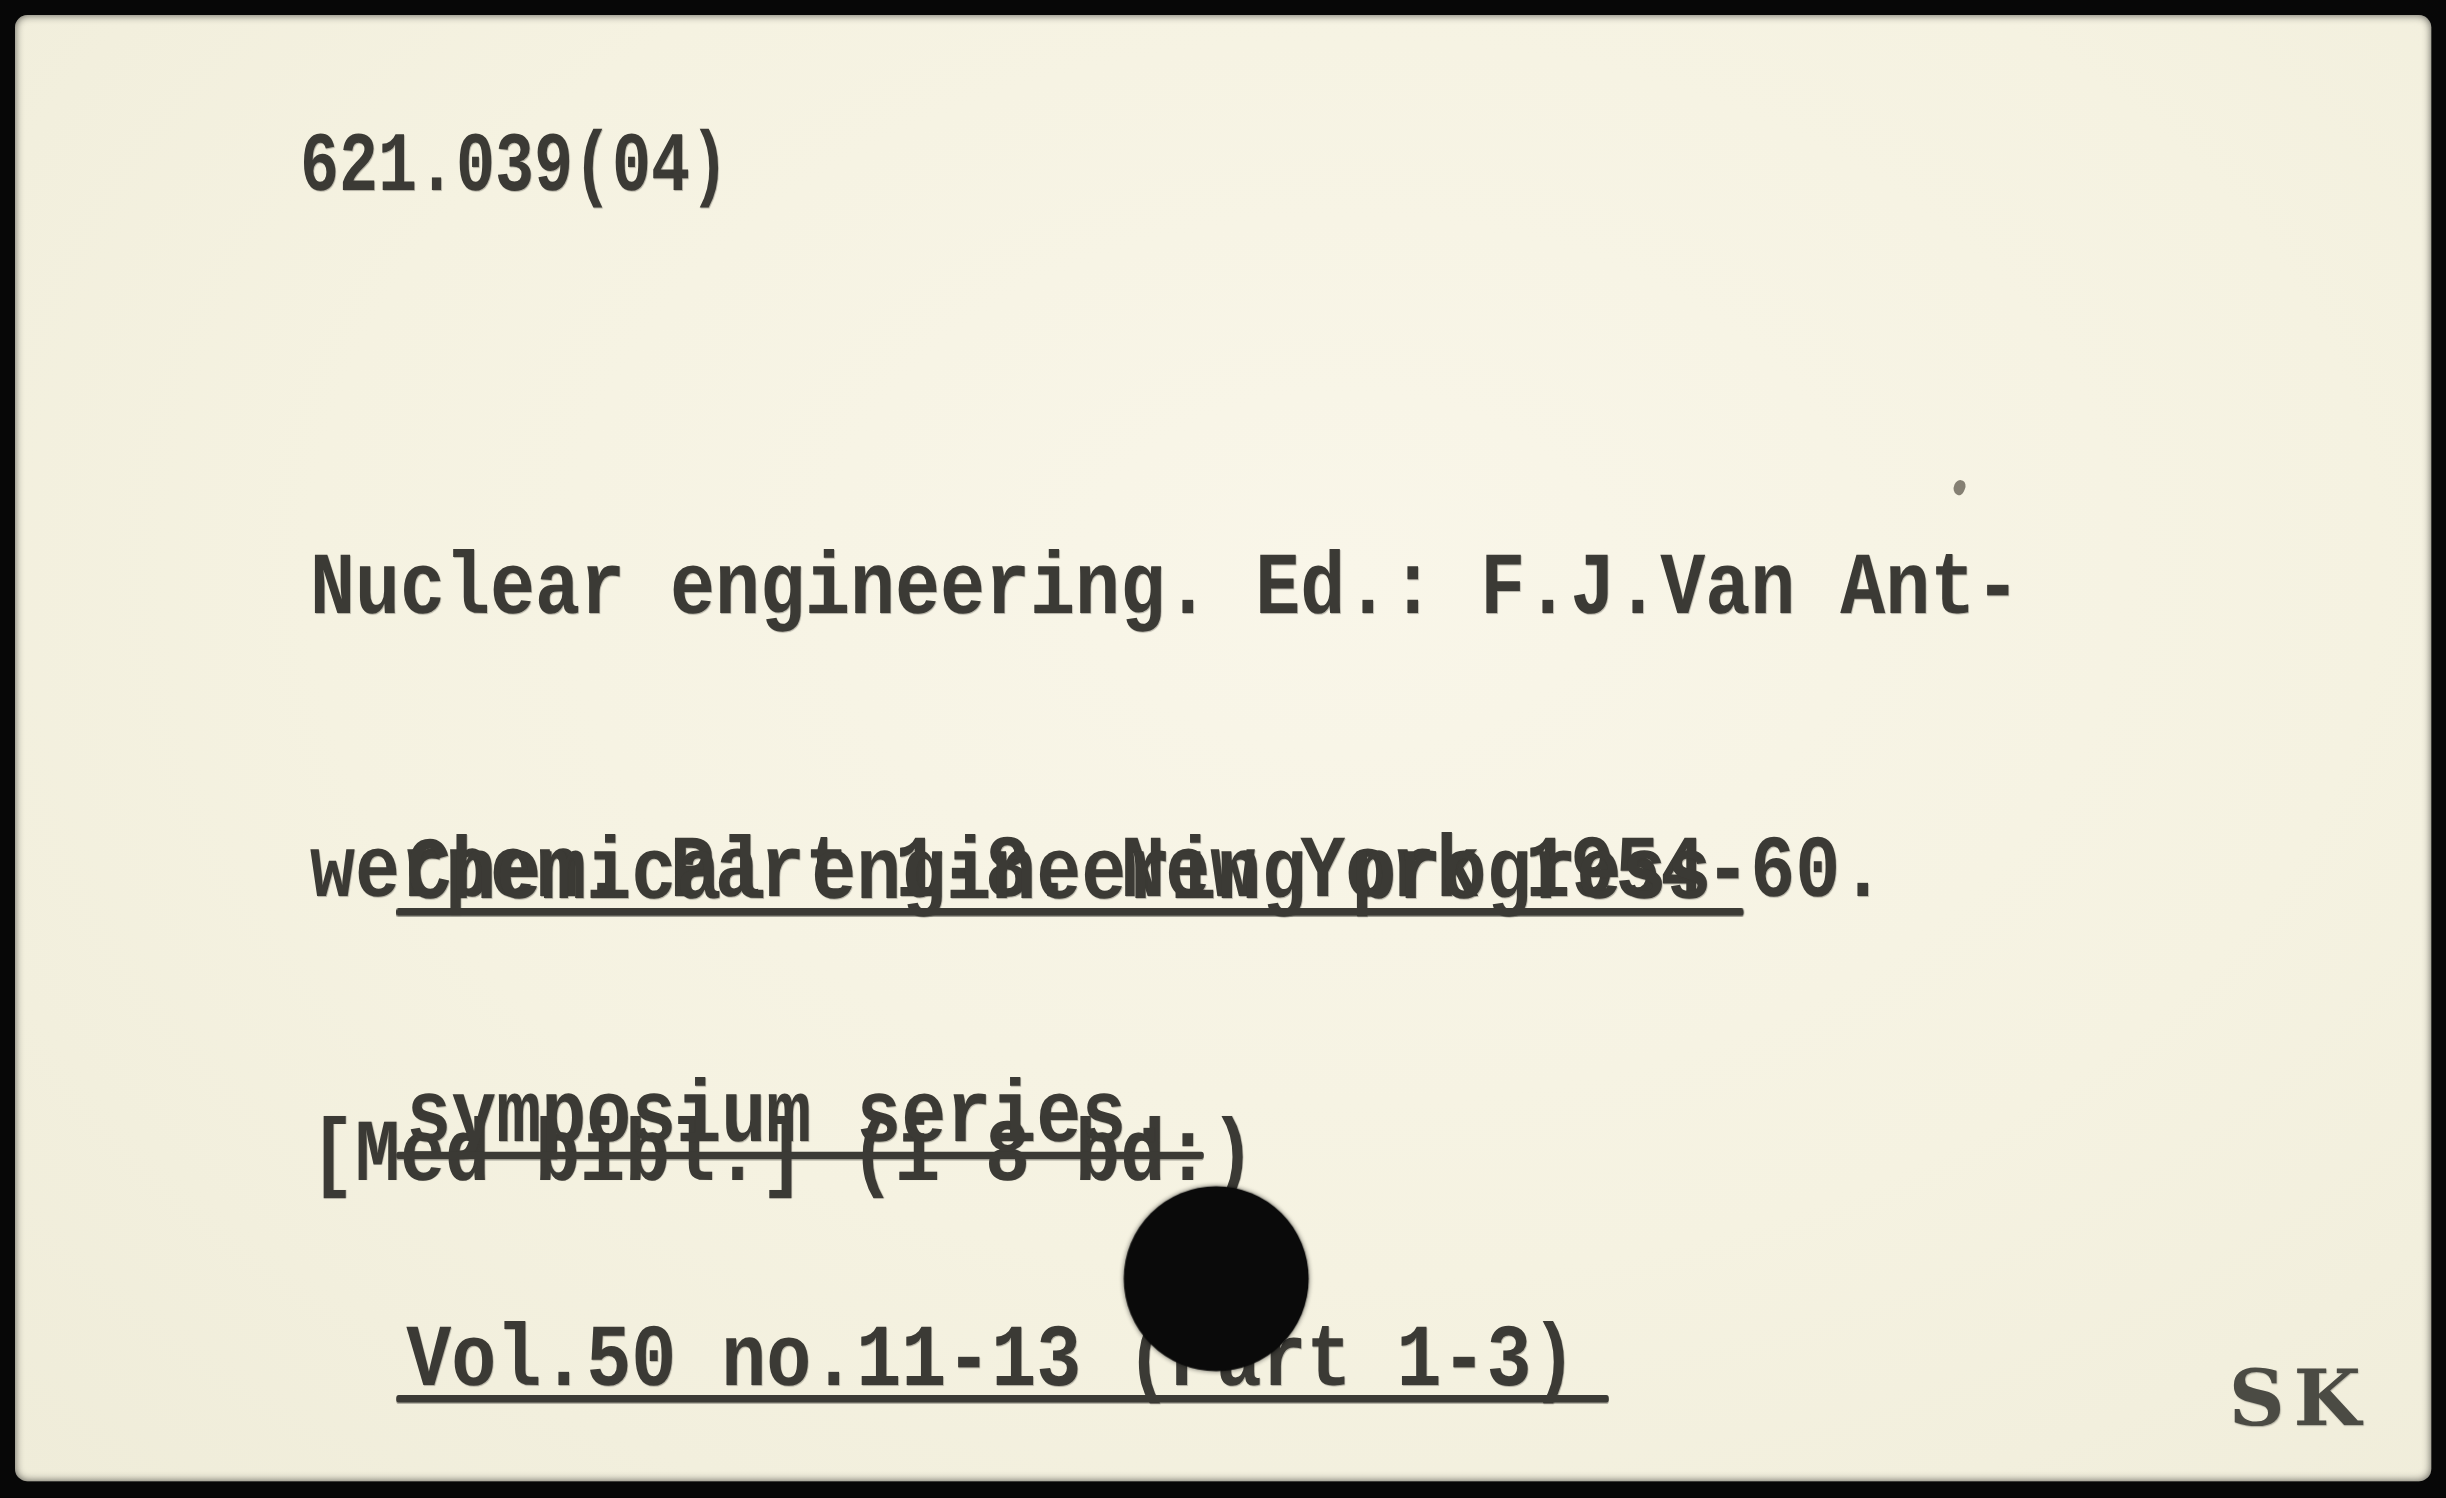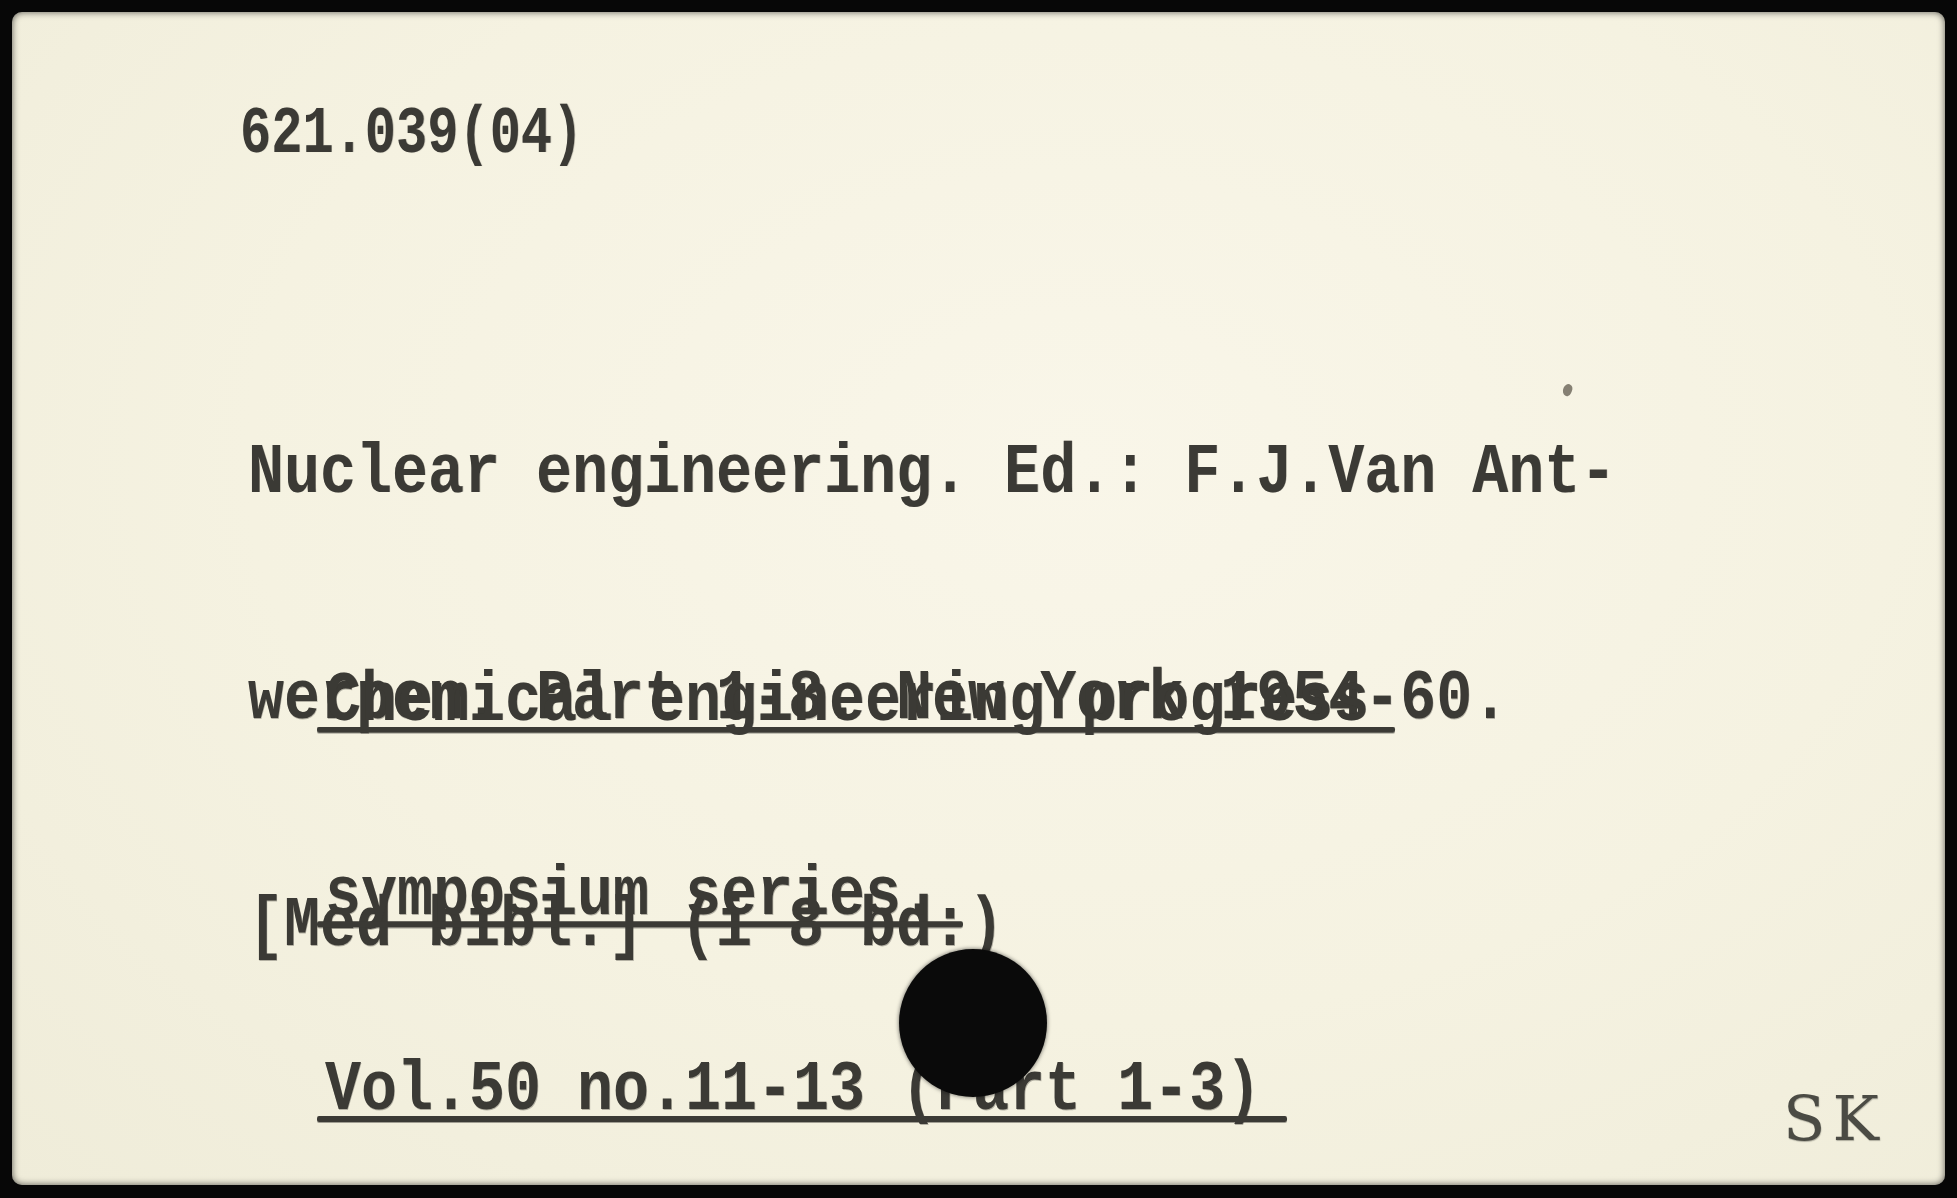--- a/index.html
+++ b/index.html
@@ -83,21 +83,21 @@
     height: 148px;
     background: #0a0a0a;
     border-radius: 50%;
     box-shadow: 0 0 4px rgba(0,0,0,0.6);
   }
   .stamp {
     position: absolute;
     left: 1771px;  
     top: 1076px;   
     font-family: "DejaVu Serif", serif;
-    font-weight: 400;
+    font-weight: 700;
     font-size: 62px;
     line-height: 62px;
     letter-spacing: 7px;
     color: #4b4b44;
     text-shadow: 0.5px 0.5px 1px rgba(75,75,68,0.4);
   }
   .speck {
     position: absolute;
     left: 1551px;  
     top: 372px;

